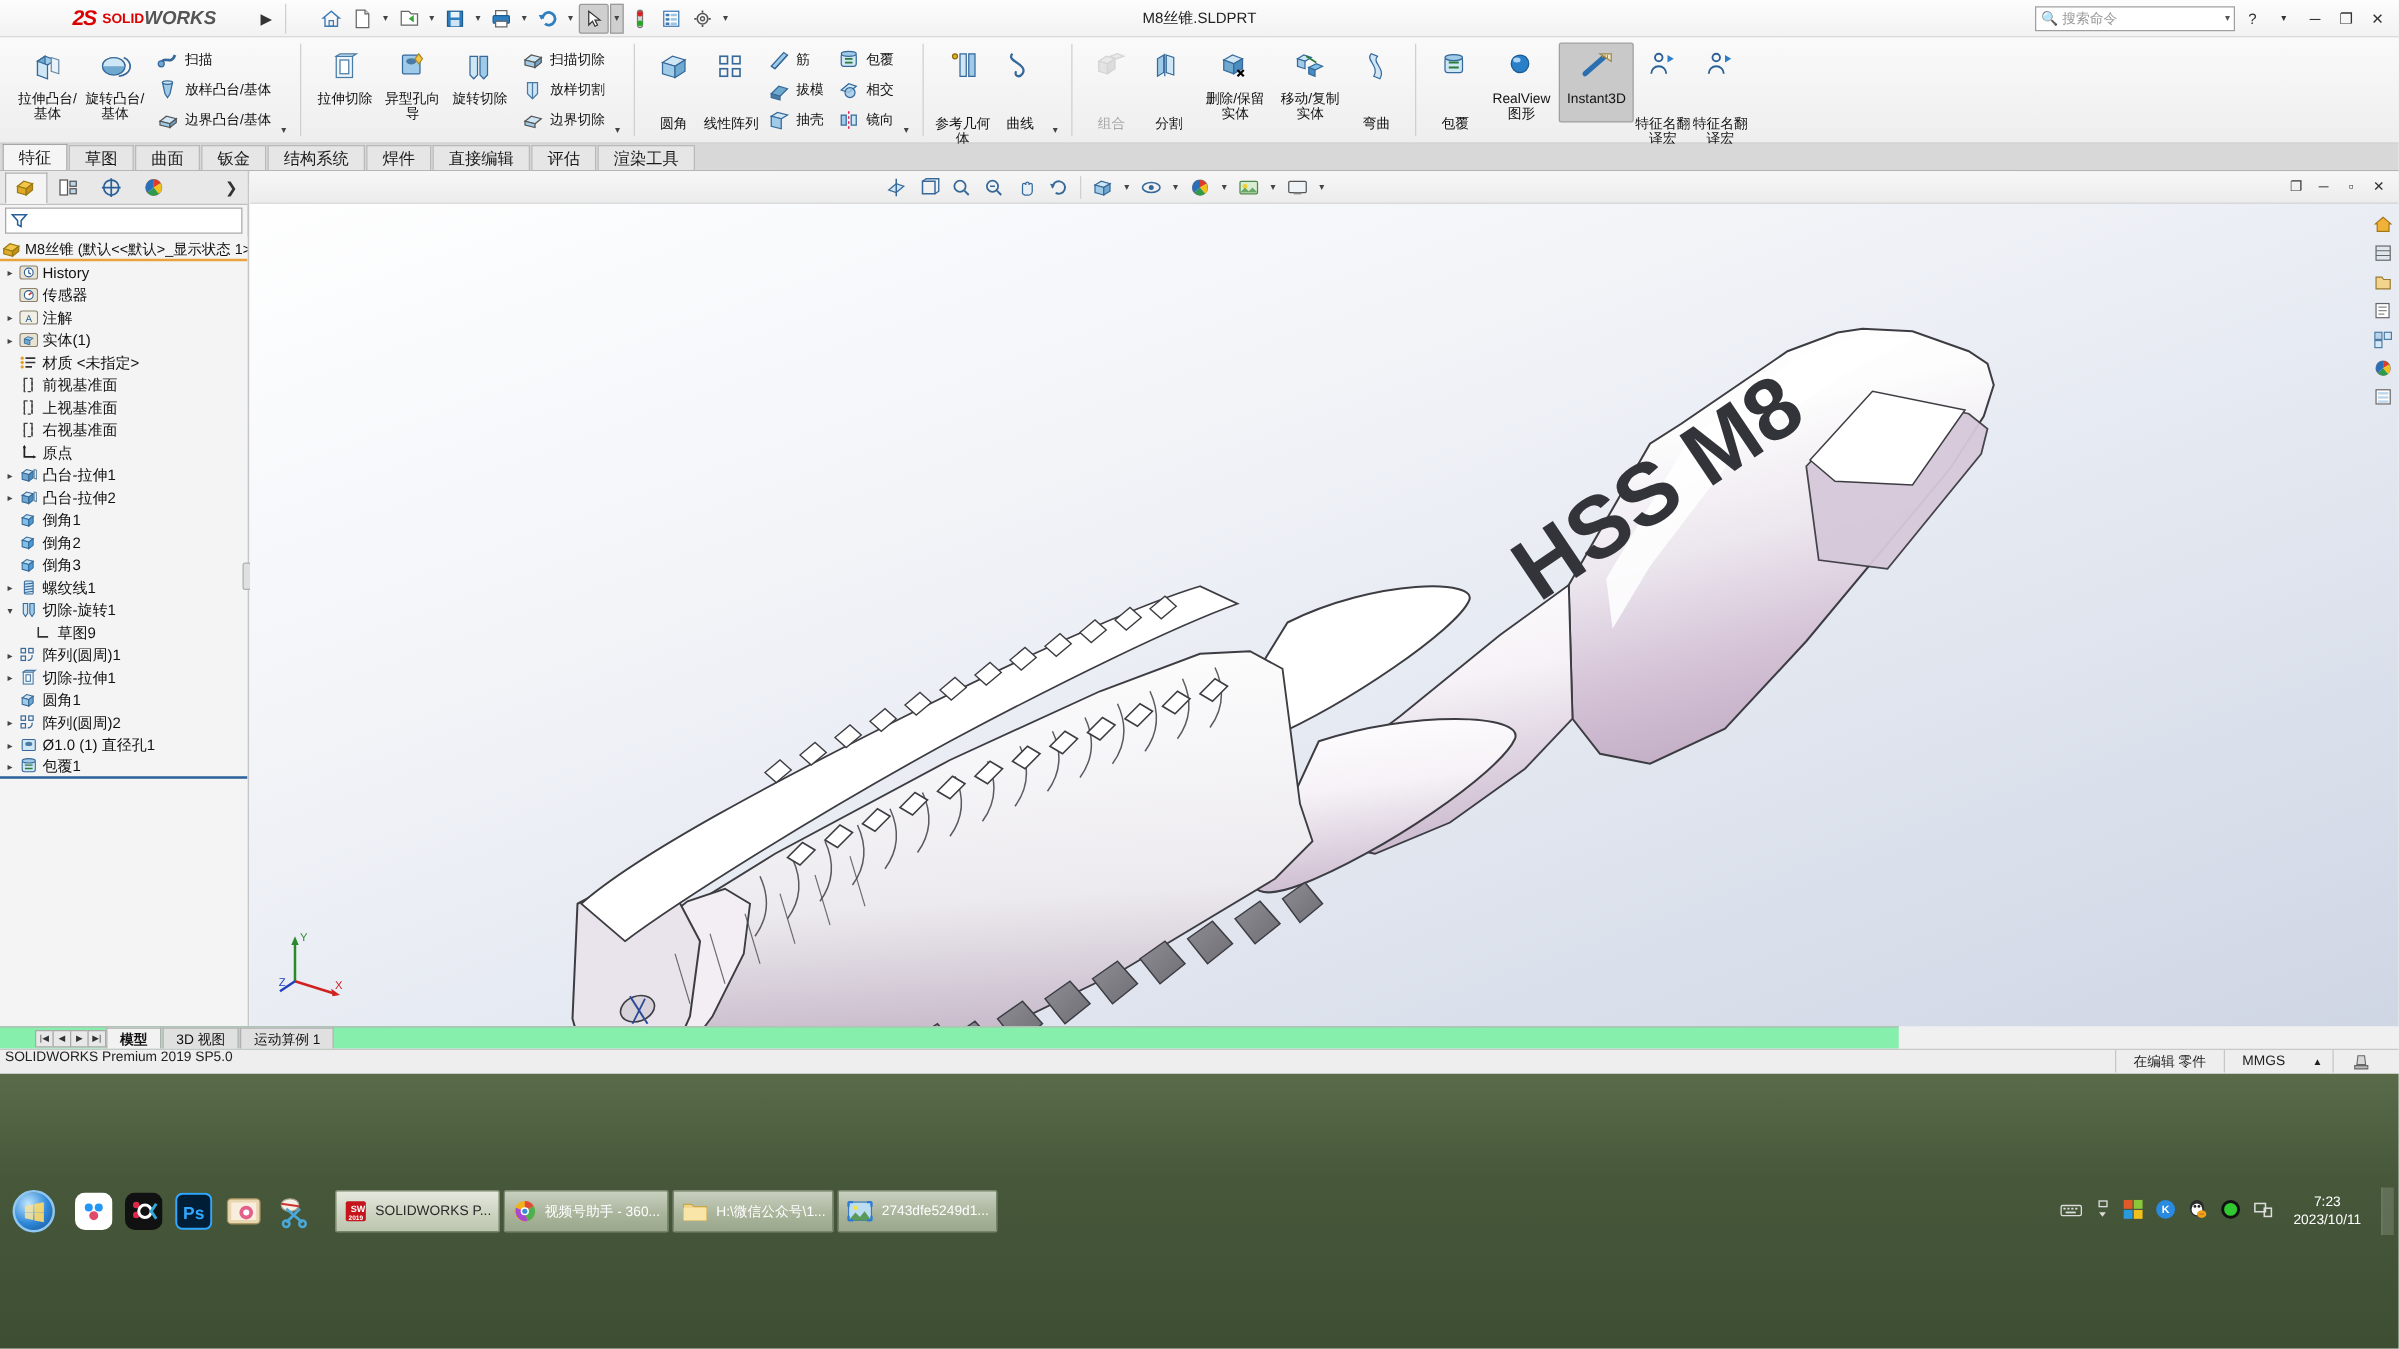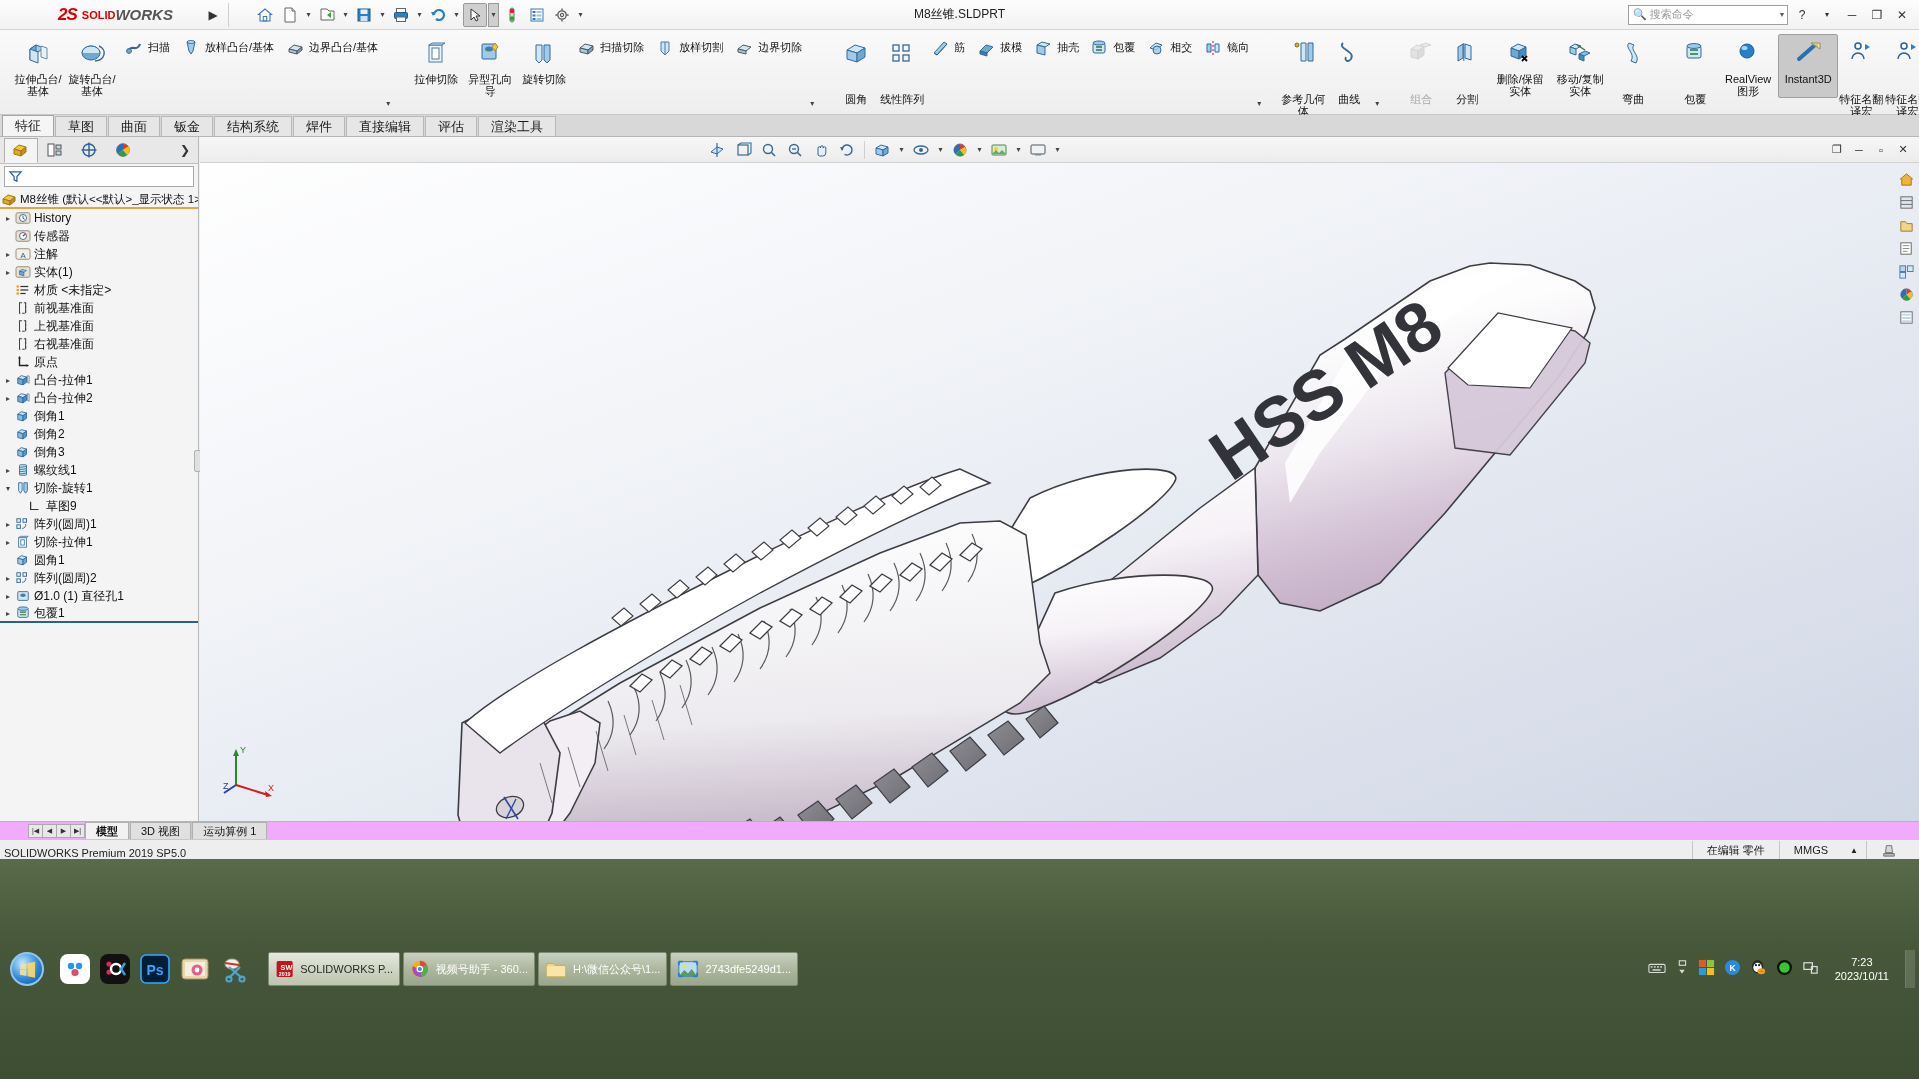--- a/index.html
+++ b/index.html
@@ -59,21 +59,21 @@
     padding-top:4px; text-align:center; border:1px solid transparent; border-radius:2px;
     cursor:default;
   }
   .bigbtn.active { background:#c9c9c9; border:1px solid #9f9f9f; }
   .bigbtn .lbl { font-size:11px; line-height:12px; color:#111; margin-top:4px; }
   .bigbtn .ico { height:30px; display:flex; align-items:center; justify-content:center; }
   .bigbtn.dis .lbl { color:#a8a8a8; }
   .bigbtn.w60 { width:60px; }
   .bigbtn.w46 { width:46px;gap:20px; }
 
-  .smallcol { display:flex; flex-direction:row; gap:1px; padding-top:2px;}
+  .smallcol { display:flex; flex-direction:column; gap:1px; padding-top:2px;}
   .smallbtn {
     display:flex; align-items:center; height:23px; padding:0 4px;
     border:1px solid transparent; border-radius:2px; cursor:default;
   }
   .smallbtn .ico { width:20px; height:20px; display:flex; align-items:center; justify-content:center; }
   .smallbtn .lbl { font-size:11px; color:#111; margin-left:4px; white-space:nowrap;}
   .grpcaret { align-self:flex-end; font-size:8px; color:#444; padding:0 3px 6px 3px;}
 
   
   .tabstrip {
@@ -138,37 +138,37 @@
     position:absolute; right:0; top:28px; width:25px;
     display:flex; flex-direction:column; gap:2px; align-items:center; padding-top:4px;
   }
   .rdi { width:21px; height:21px; display:flex; align-items:center; justify-content:center;
          border:1px solid transparent; }
 
   .triad { position:absolute; left:22px; bottom:22px; width:60px; height:60px; }
 
   
   .bottabs {
-    position:absolute; top:821px; left:0; width:1919px; height:18px;
-    background:#f0abfc; display:flex; align-items:center; border-top:1px solid #b5b5b5;
+    position:absolute; top:821px; left:0; width:1519px; height:18px;
+    background:#86efac; display:flex; align-items:center; border-top:1px solid #b5b5b5;
     font-size:11px;
   }
   .navbtns { display:flex; margin-left:28px;}
   .nb { width:15px; height:14px; background:#e8e8e8; border:1px solid #aaa;
         display:flex; align-items:center; justify-content:center; font-size:7px; color:#333; margin-right:-1px;}
   .btab { height:17px; padding:0 10px; display:flex; align-items:center;
           background:#e0e0e0; border:1px solid #b0b0b0; border-bottom:none; margin-left:1px;
           font-size:11px; color:#111;}
   .btab.sel { background:#f2f2f2; font-weight:bold; }
 
   
   .statusbar {
     position:absolute; top:839px; left:0; width:1919px; height:20px;
     background:#eeeeee; border-top:1px solid #c8c8c8;
-    display:flex; align-items:flex-end; font-size:11px; color:#222; padding-left:4px;
+    display:flex; align-items:flex-start; font-size:11px; color:#222; padding-left:4px;
   }
   .sb-right { margin-left:auto; display:flex; align-items:center; padding-right:8px; }
   .sb-cell { padding:0 14px; border-left:1px solid #c6c6c6; height:18px; display:flex; align-items:center;}
 
   
   .taskbar {
     position:absolute; top:859px; left:0; width:1919px; height:220px;
     background:linear-gradient(#5a6b4a,#46573a 40%,#3d4e33);
     display:flex; align-items:center;
   }

